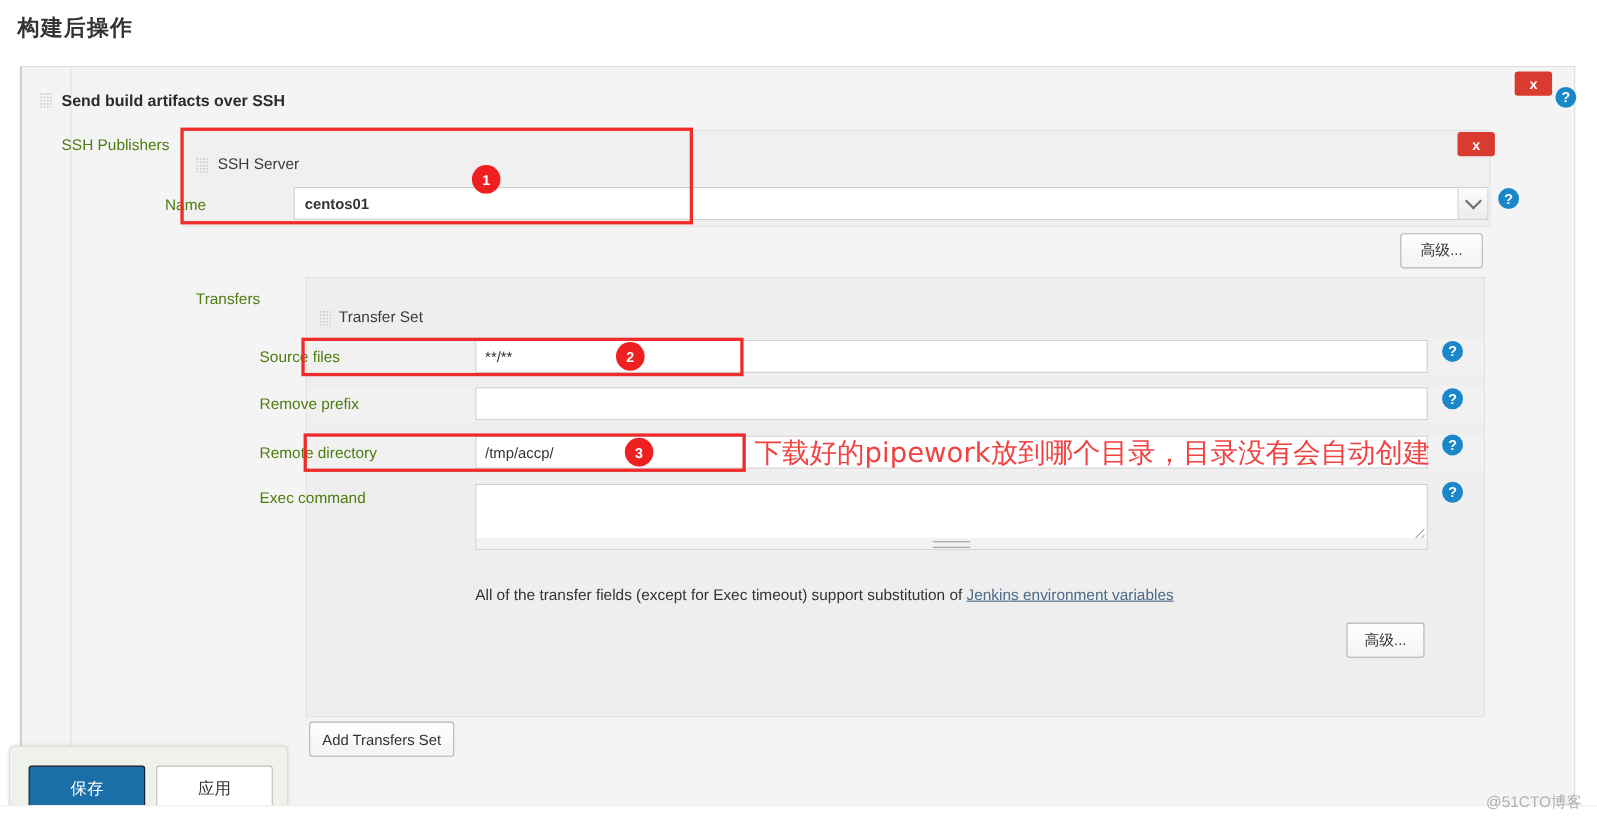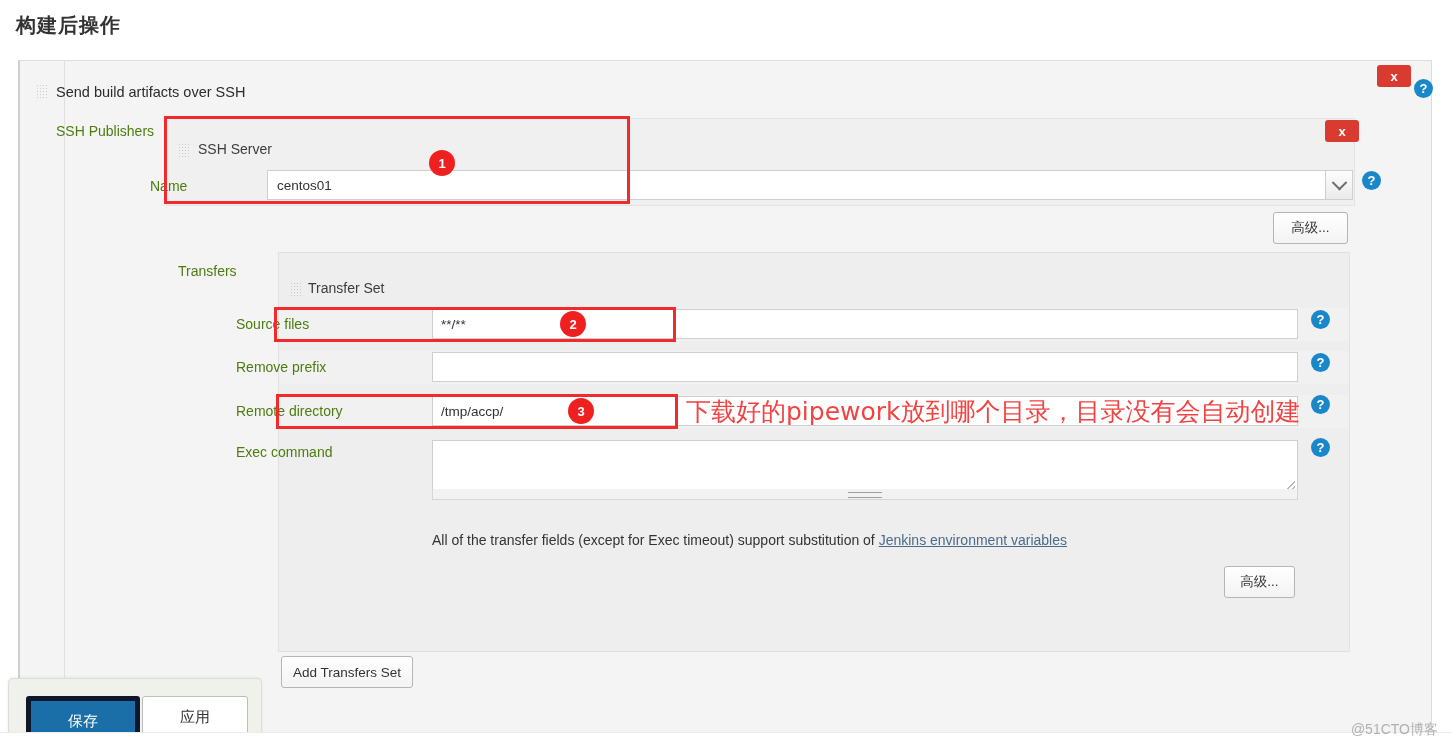--- a/index.html
+++ b/index.html
@@ -51,21 +51,21 @@
     background-image:
       radial-gradient(#c4c4c4 32%, transparent 34%);
     background-size: 3px 3px;
     background-position: 0 0;
     opacity: .85;
   }
 
   .section-header {
     position: absolute;
     font-size: 14.5px;
-    font-weight: normal;
+    font-weight: bold;
     color: #2b2b2b;
   }
 
   
   .field-label {
     position: absolute;
     font-size: 14px;
     color: #4d7c0f;
     text-align: left;
     white-space: nowrap;
@@ -99,20 +99,21 @@
     line-height: 28px;
     outline: none;
   }
   .select-box {
     position: absolute;
     box-sizing: border-box;
     background: #ffffff;
     border: 1px solid #cfcfcf;
     display: flex;
     align-items: center;
+    font-weight: bold;
   }
   .select-text {
     flex: 1;
     font-size: 13.5px;
     color: #333333;
     padding-left: 9px;
   }
   .select-arrow {
     width: 26px; height: 100%;
     background: linear-gradient(#fdfdfd, #ebebeb);
@@ -272,21 +273,21 @@
     border: 1px solid #dcdcdc;
     border-radius: 5px 5px 0 0;
     box-sizing: border-box;
     box-shadow: 0 -1px 3px rgba(0,0,0,.06);
   }
   .btn-save {
     position: absolute;
     left: 26px; top: 696px;
     width: 104px; height: 41px;
     background: #1a6fa8;
-    border: 5px solid #0f172a;
+    border: 1px solid #0f172a;
     border-radius: 3px;
     color: #ffffff;
     font-size: 15px;
     display: flex; align-items: center; justify-content: center;
     cursor: pointer;
   }
   .btn-apply {
     position: absolute;
     left: 142px; top: 696px;
     width: 104px; height: 41px;

